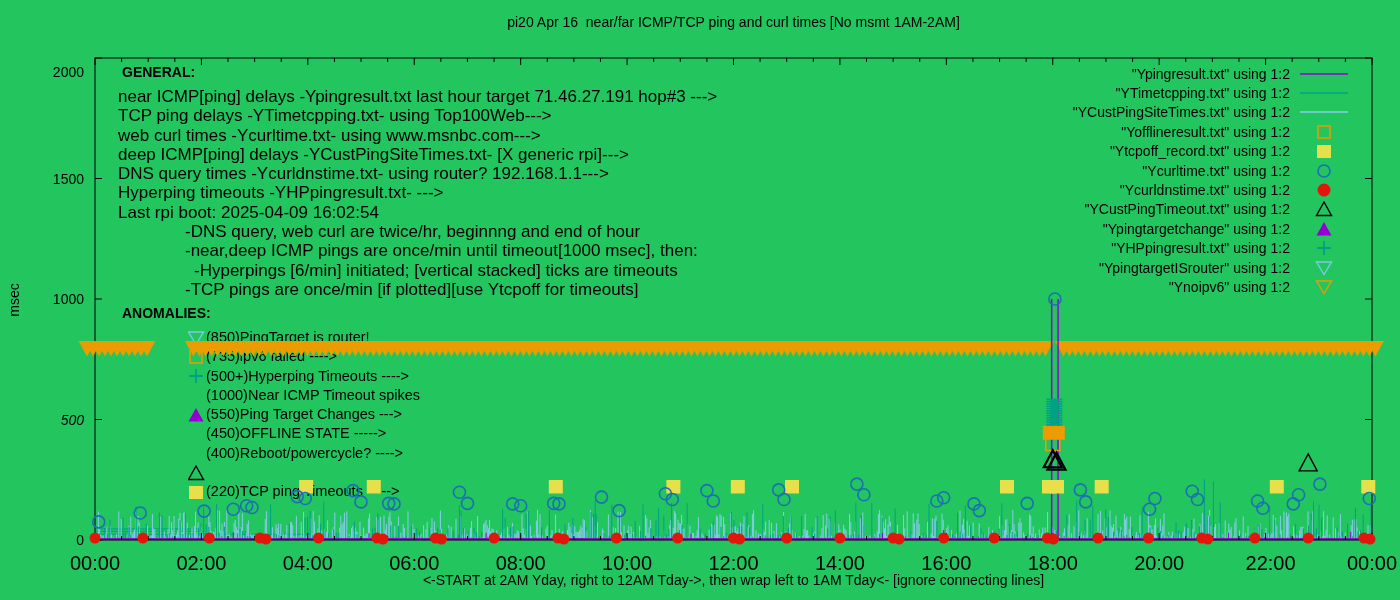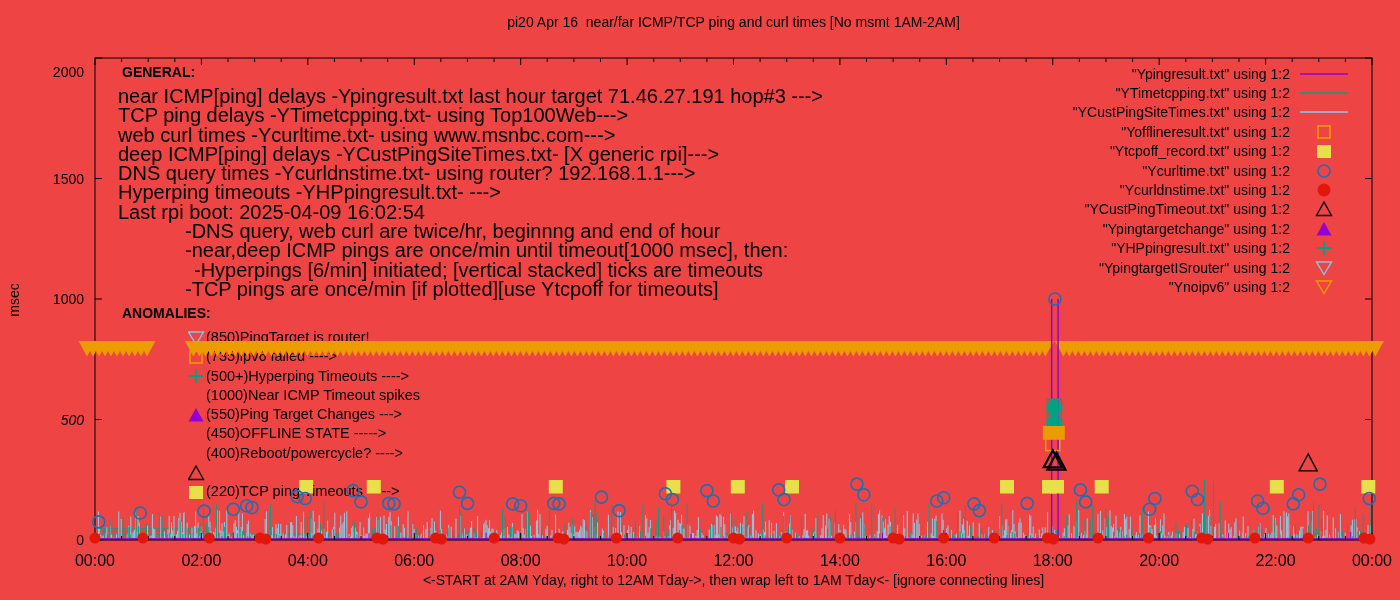--- a/index.html
+++ b/index.html
@@ -1,28 +1,28 @@
 <!DOCTYPE html>
 <html><head>
 <meta charset="utf-8">
 <style>
   html,body{margin:0;padding:0;background:#fff;}
-  .stage{position:relative;width:1400px;height:600px;background:#ef4444;
+  .stage{position:relative;width:1400px;height:600px;background:#22c55e;
          font-family:"Liberation Sans",sans-serif;color:#000;overflow:hidden;}
   .t{position:absolute;white-space:pre;}
   .chart-title{left:95px;top:14px;width:1277px;text-align:center;font-size:14px;}
   .xlabel{left:95px;top:572px;width:1277px;text-align:center;font-size:14px;}
   .ylabel{left:-36px;top:292px;width:100px;text-align:center;font-size:14px;
           transform:rotate(-90deg);}
   .ytick{position:absolute;left:10px;width:74px;text-align:right;font-size:14px;}
-  .xtick{position:absolute;width:60px;text-align:center;font-size:16px;top:552px;}
+  .xtick{position:absolute;width:60px;text-align:center;font-size:20px;top:552px;}
   .gen-header,.ano-header{font-weight:bold;font-size:14px;}
   .gen-header{left:122px;top:64px;}
   .ano-header{left:122px;top:305px;text-align:right;}
-  #general-lines{position:absolute;left:118px;top:87px;font-size:20px;line-height:19.3px;}
+  #general-lines{position:absolute;left:118px;top:87px;font-size:17px;line-height:19.3px;}
   #general-lines .gl{white-space:pre;}
   #anomaly-list{position:absolute;left:188px;top:328px;font-size:14.5px;line-height:19.3px;}
   .ano-row{display:flex;align-items:center;height:19.3px;white-space:pre;}
   .ano-icon{display:inline-block;width:18px;height:16px;flex:0 0 18px;}
   #legend{position:absolute;left:950px;top:64px;font-size:14px;}
   .lg-row{display:flex;align-items:center;height:19.4px;}
   .lg-label{display:inline-block;width:340px;text-align:right;white-space:pre;}
   .lg-marker{display:inline-block;width:64px;height:16px;margin-left:4px;}
   svg{display:block;}
   #plot-svg{position:absolute;left:0;top:0;z-index:2;pointer-events:none;}

